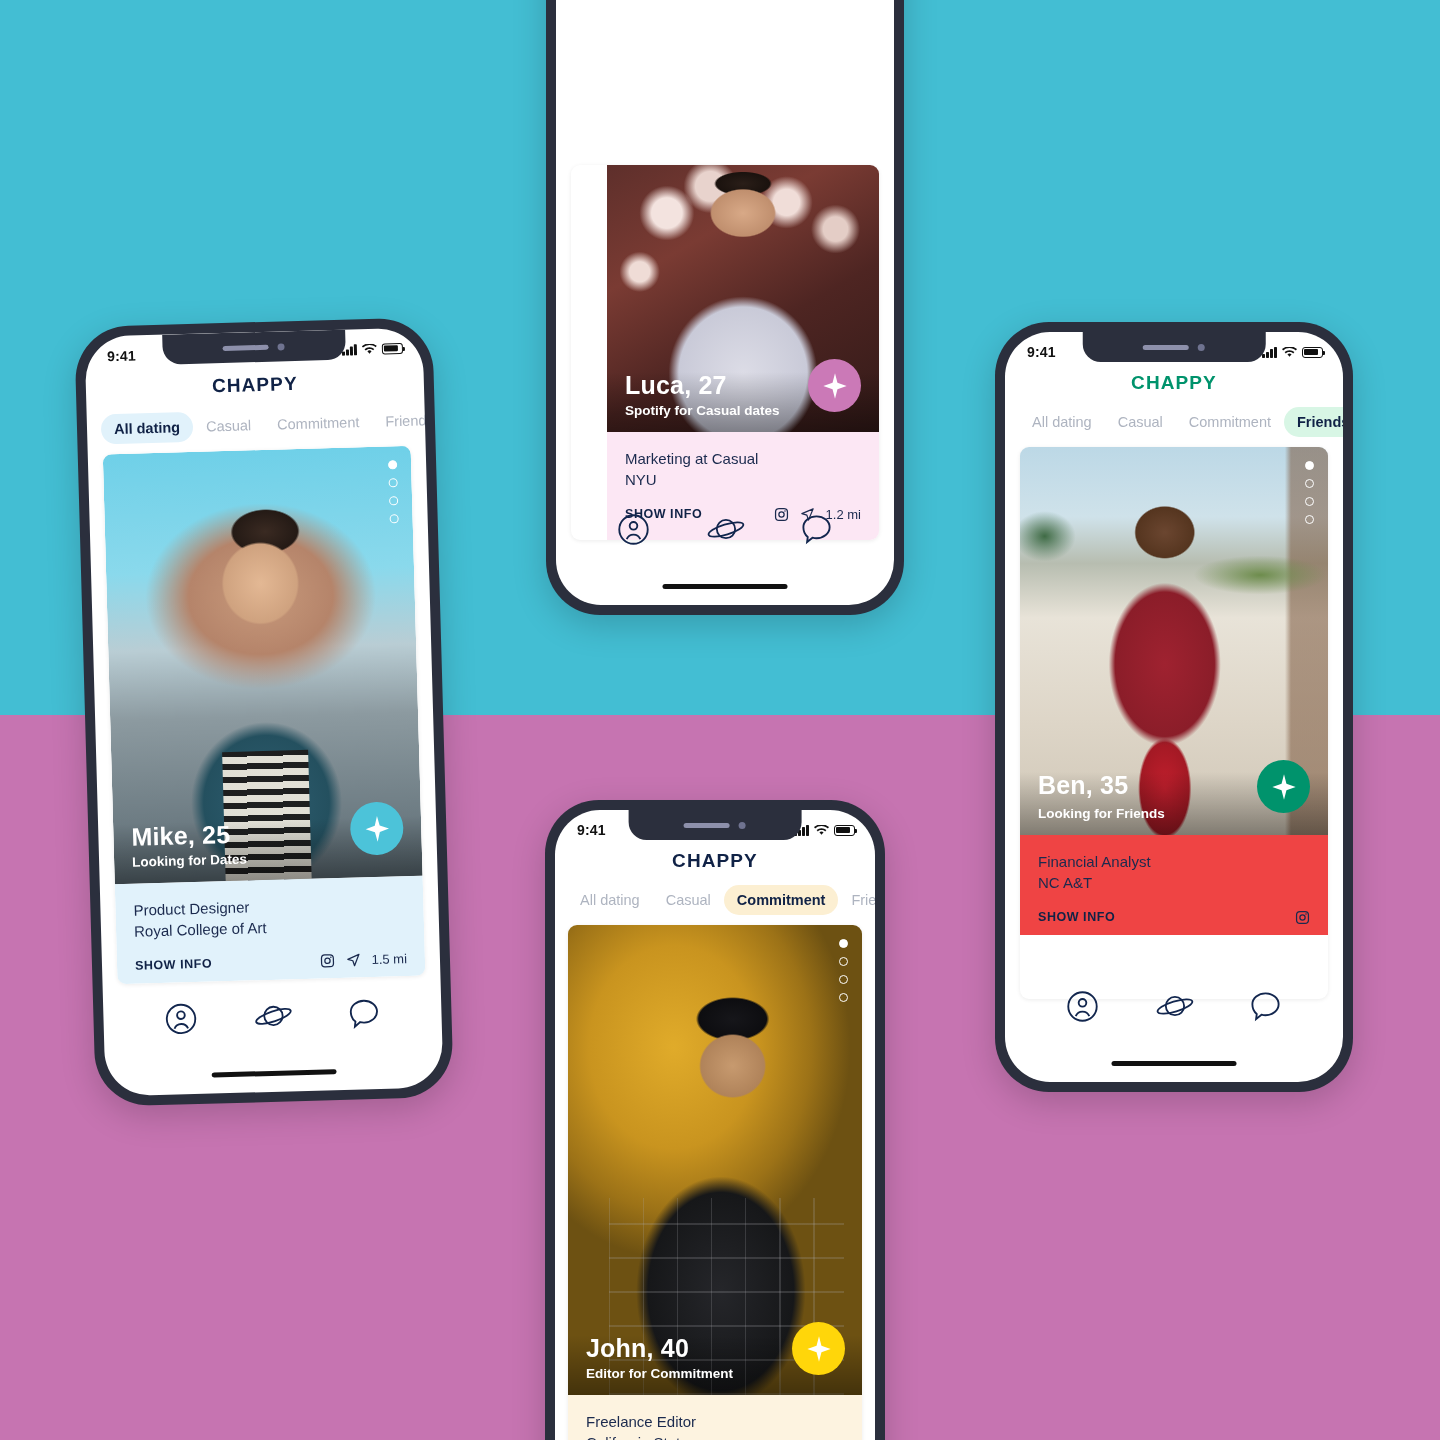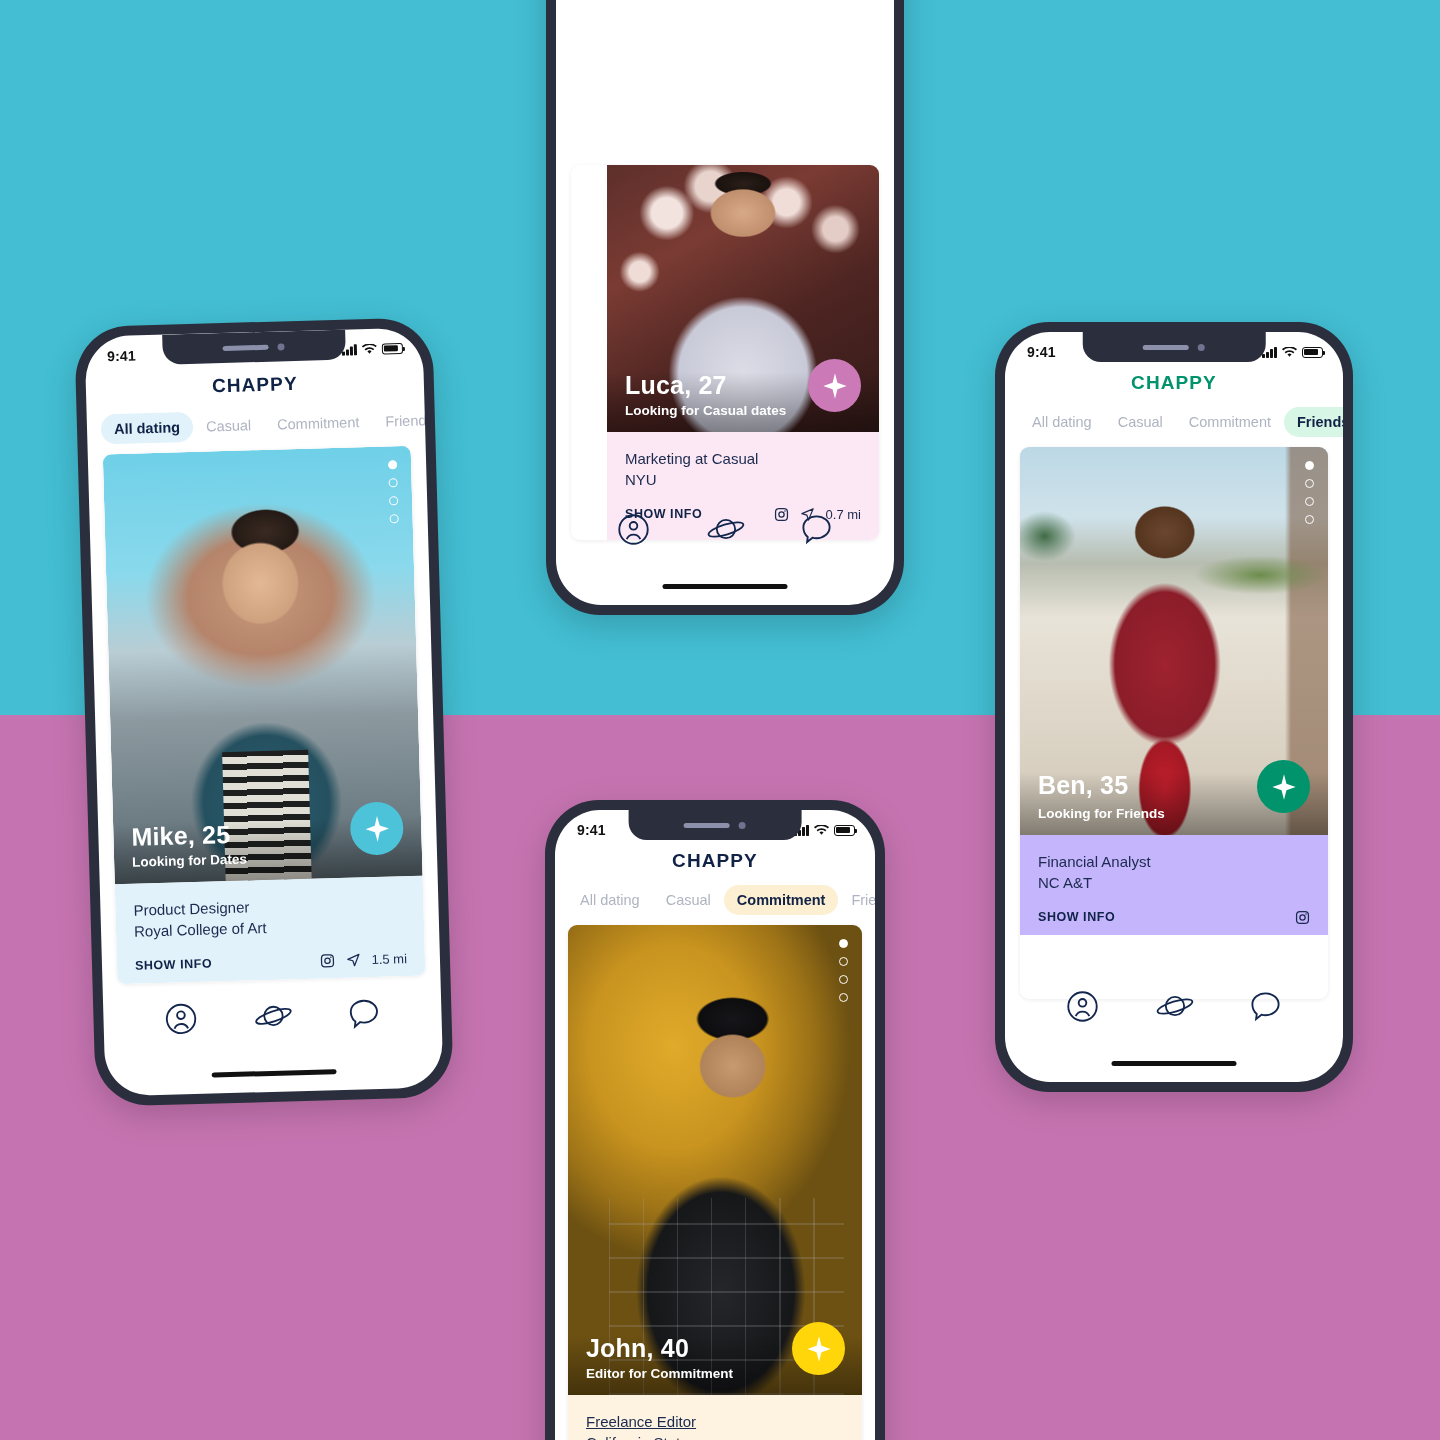--- a/index.html
+++ b/index.html
@@ -223,21 +223,21 @@
                radial-gradient(circle at 84% 24%, #e4cdc6 0 4%, rgba(228,205,198,0) 8%),
                radial-gradient(circle at 12% 40%, #efdcd6 0 3.5%, rgba(239,220,214,0) 7%),
                linear-gradient(150deg,#5e2f2b 0%, #7a3b33 30%, #4e2522 60%, #331a18 100%);"></div>
         <div class="img" style="background:
                radial-gradient(ellipse 16% 12% at 50% 18%, #d8a987 0%, #c08f6e 72%, rgba(0,0,0,0) 76%),
                radial-gradient(ellipse 14% 6% at 50% 7%, #2a1e18 0%, #1a120e 70%, rgba(0,0,0,0) 76%),
                radial-gradient(ellipse 38% 40% at 50% 78%, #dcdce6 0%, #c9cad8 62%, rgba(0,0,0,0) 72%);"></div>
 
         <div class="overlay">
           <div class="pname" style="font-size:25px;">Luca, 27</div>
-          <div class="psub" style="font-size:13.5px;">Looking for Casual dates</div>
+          <div class="psub" style="font-size:13.5px;">Spotify for Casual dates</div>
         </div>
         <div class="sparkle" style="right:18px; bottom:20px; width:53px; height:53px; background:#cb79b7;">
           <svg width="28" height="28" viewBox="0 0 24 24">
               <path d="M12 1 14.1 9.2 22 12 14.1 14.8 12 23 9.9 14.8 2 12 9.9 9.2Z" fill="#fff"></path>
             </svg>
         </div>
       </div>
       <div class="info" style="background:#fce7f4; height:108px;">
         <div class="l1" style="font-size:15px;">Marketing at Casual</div>
         <div class="l2" style="font-size:15px;">NYU</div>
@@ -245,21 +245,21 @@
           <div class="showinfo" style="font-size:12.5px;">SHOW INFO</div>
           <div class="meta">
             <svg width="15" height="15" viewBox="0 0 24 24" fill="none" stroke="#1b2a4e" stroke-width="2">
                 <rect x="2.5" y="2.5" width="19" height="19" rx="5.5"></rect>
                 <circle cx="12" cy="12" r="4.2"></circle>
                 <circle cx="17.6" cy="6.4" r="1.2" fill="#1b2a4e" stroke="none"></circle>
               </svg>
             <svg width="15" height="15" viewBox="0 0 24 24" fill="none" stroke="#1b2a4e" stroke-width="2" stroke-linejoin="round">
                 <path d="M21 3 3 10.5l8 2.5 2.5 8Z"></path>
               </svg>
-            <span style="font-size:13px;">0.7 mi</span>
+            <span style="font-size:13px;">1.2 mi</span>
           </div>
         </div>
       </div>
     </div>
 
     <div class="nav" style="bottom:58px; padding:0 34px;">
       <svg width="35" height="35" viewBox="0 0 32 32" fill="none" stroke="#12264e" stroke-width="1.7">
           <circle cx="16" cy="16" r="13"></circle>
           <circle cx="16" cy="12.6" r="3.5"></circle>
           <path d="M9.8 24.8a6.7 6.7 0 0 1 12.4 0"></path>
@@ -330,21 +330,21 @@
         <div class="overlay">
           <div class="pname" style="font-size:25px;">Ben, 35</div>
           <div class="psub" style="font-size:13.5px;margin-top:8px;">Looking for Friends</div>
         </div>
         <div class="sparkle" style="right:18px; bottom:22px; width:53px; height:53px; background:#00936c;">
           <svg width="28" height="28" viewBox="0 0 24 24">
               <path d="M12 1 14.1 9.2 22 12 14.1 14.8 12 23 9.9 14.8 2 12 9.9 9.2Z" fill="#fff"></path>
             </svg>
         </div>
       </div>
-      <div class="info" style="background:#c4b5fd; height:100px;">
+      <div class="info" style="background:#ef4444; height:100px;">
         <div class="l1" style="font-size:15px;">Financial Analyst</div>
         <div class="l2" style="font-size:15px;">NC A&amp;T</div>
         <div class="inforow">
           <div class="showinfo" style="font-size:12.5px;">SHOW INFO</div>
           <div class="meta">
             <svg width="15" height="15" viewBox="0 0 24 24" fill="none" stroke="#1b2a4e" stroke-width="2">
                 <rect x="2.5" y="2.5" width="19" height="19" rx="5.5"></rect>
                 <circle cx="12" cy="12" r="4.2"></circle>
                 <circle cx="17.6" cy="6.4" r="1.2" fill="#1b2a4e" stroke="none"></circle>
               </svg>
@@ -425,18 +425,18 @@
           <div class="pname" style="font-size:25px;">John, 40</div>
           <div class="psub" style="font-size:13.5px;">Editor for Commitment</div>
         </div>
         <div class="sparkle" style="right:17px; bottom:20px; width:53px; height:53px; background:#ffd60a;">
           <svg width="28" height="28" viewBox="0 0 24 24">
               <path d="M12 1 14.1 9.2 22 12 14.1 14.8 12 23 9.9 14.8 2 12 9.9 9.2Z" fill="#fff"></path>
             </svg>
         </div>
       </div>
       <div class="info" style="background:#fdf3e0; height:90px;">
-        <div class="l1" style="font-size:15px;text-decoration:underline;">Freelance Editor</div>
+        <div class="l1" style="font-size:15px;">Freelance Editor</div>
         <div class="l2" style="font-size:15px;">California State</div>
       </div>
     </div>
   </div>
 </div>
 
 </body></html>

